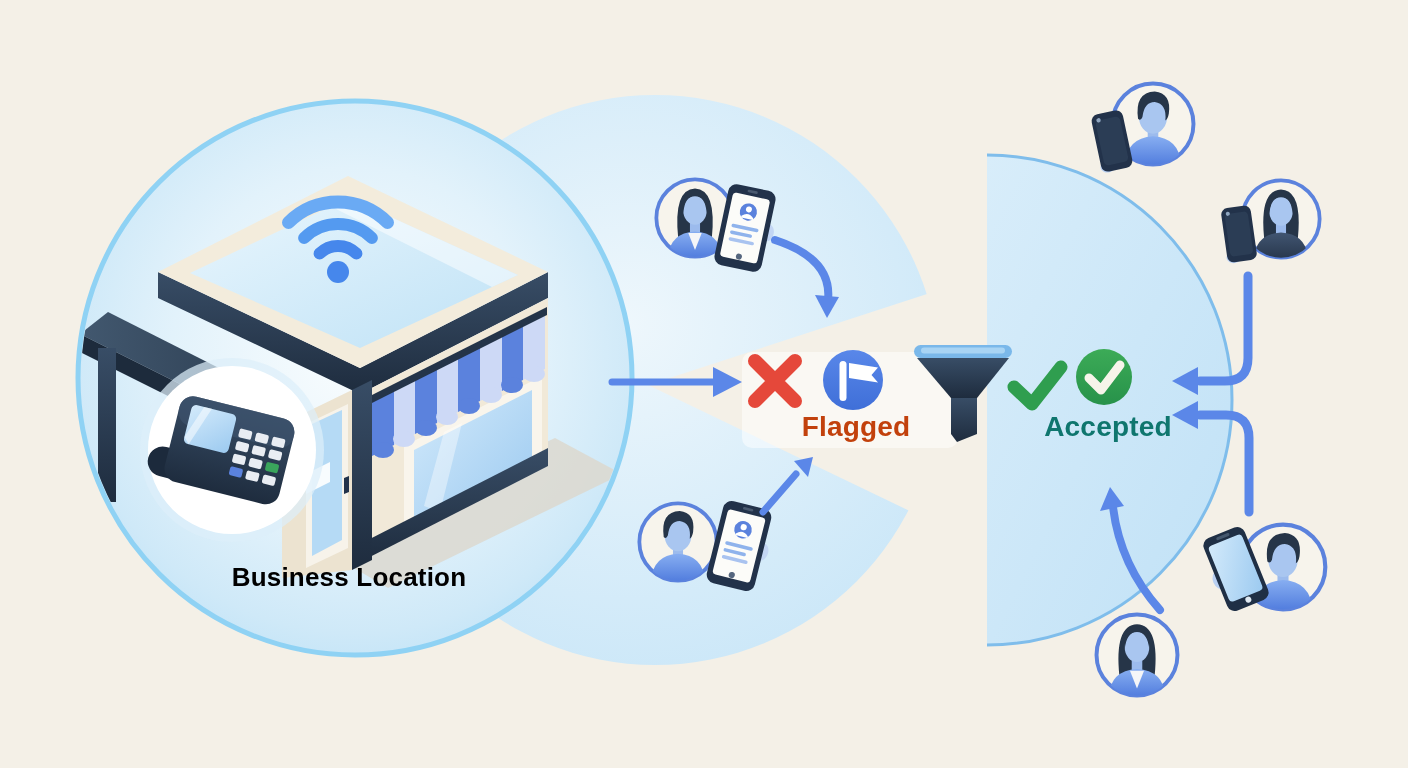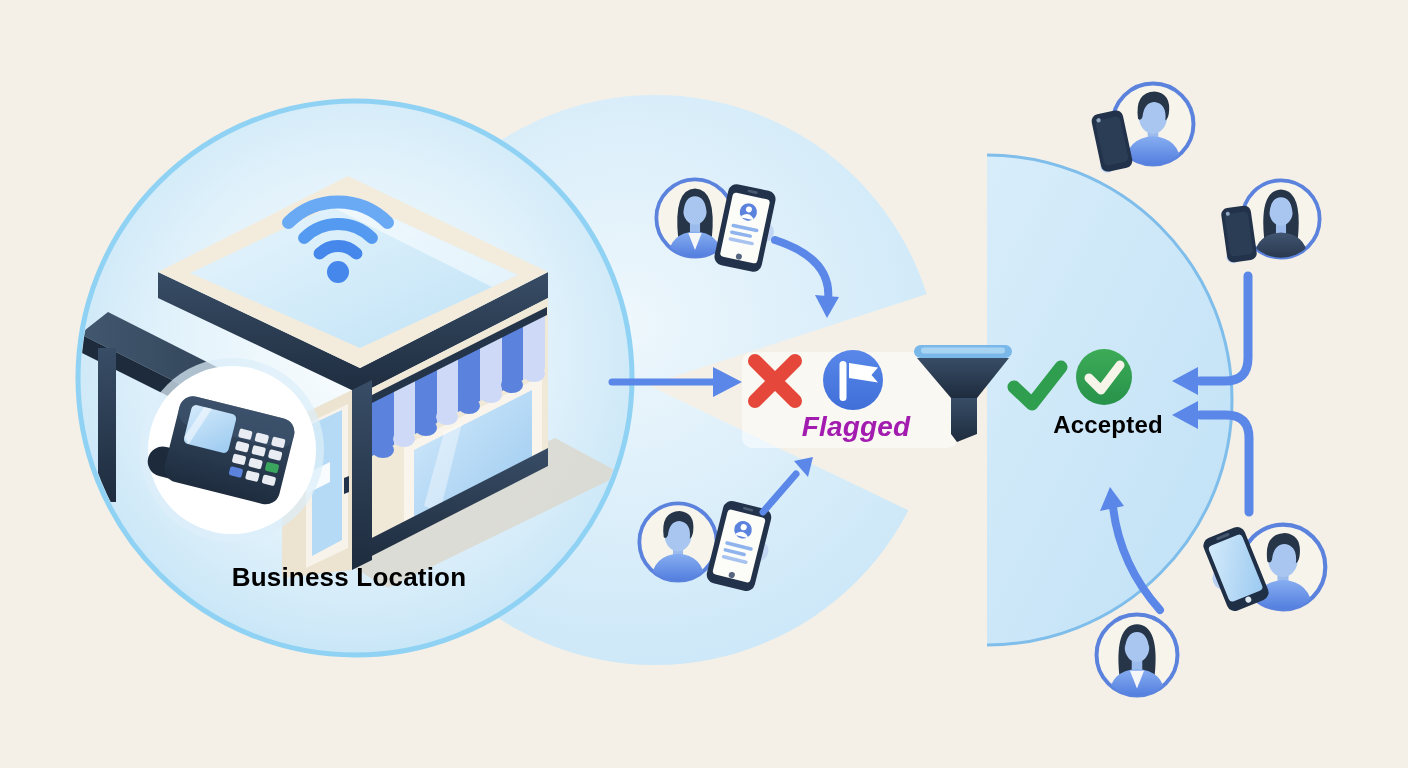--- a/index.html
+++ b/index.html
@@ -1,21 +1,21 @@
 <!DOCTYPE html>
 <html><head>
 <meta charset="utf-8">
 <style>
   html,body{margin:0;padding:0;background:#e9e6de;}
   .canvas{position:relative;width:1408px;height:768px;overflow:hidden;background:#f4f0e7;font-family:"Liberation Sans",sans-serif;}
   .canvas svg{position:absolute;left:0;top:0;}
   .lbl{position:absolute;font-weight:bold;color:#171c23;transform:translateX(-50%);white-space:nowrap;letter-spacing:.2px;}
   #lbl-business{left:349px;top:562px;font-size:26px;color:#000000;}
-  #lbl-flagged{left:856px;top:411px;font-size:28px;color:#a21caf;font-style:italic;}
-  #lbl-accepted{left:1108px;top:411px;font-size:24px;color:#000000;}
+  #lbl-flagged{left:856px;top:411px;font-size:28px;color:#c2410c;}
+  #lbl-accepted{left:1108px;top:411px;font-size:28px;color:#0f766e;}
 </style>
 </head>
 <body>
 
 <div class="canvas">
 <svg width="1408" height="768" viewBox="0 0 1408 768">
   <defs>
     <radialGradient id="gLeft" cx="50%" cy="45%" r="60%">
       <stop offset="0%" stop-color="#fafdfe"></stop>
           <stop offset="55%" stop-color="#e2f2fb"></stop>

